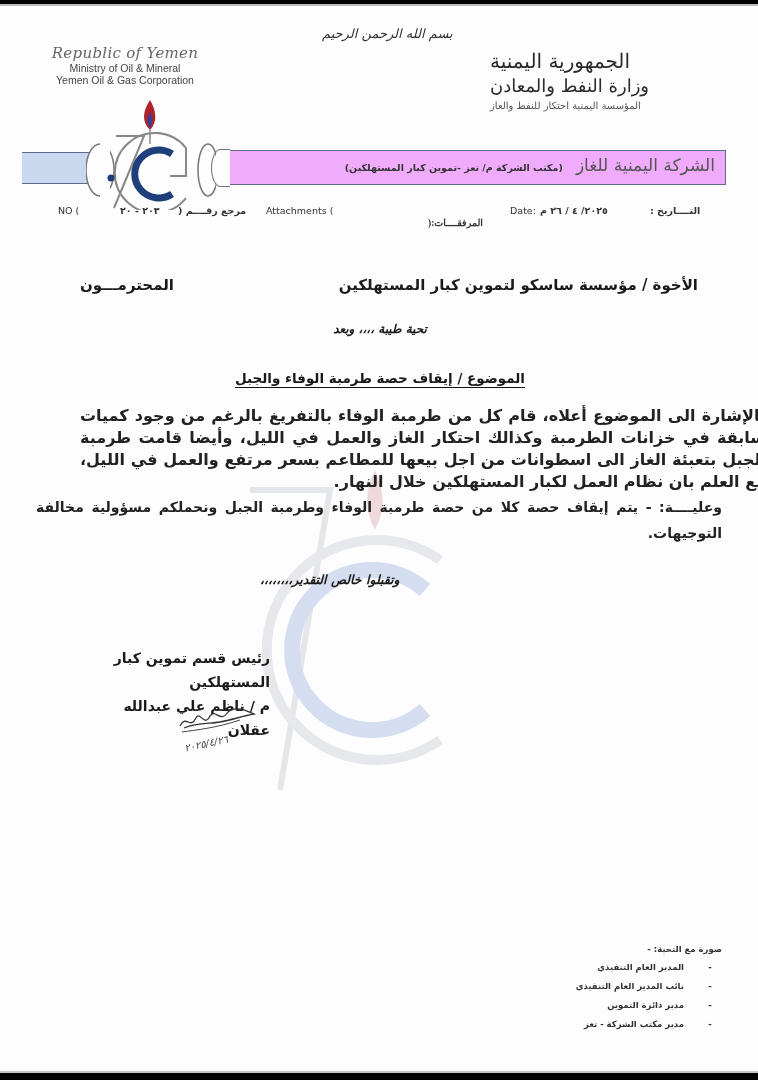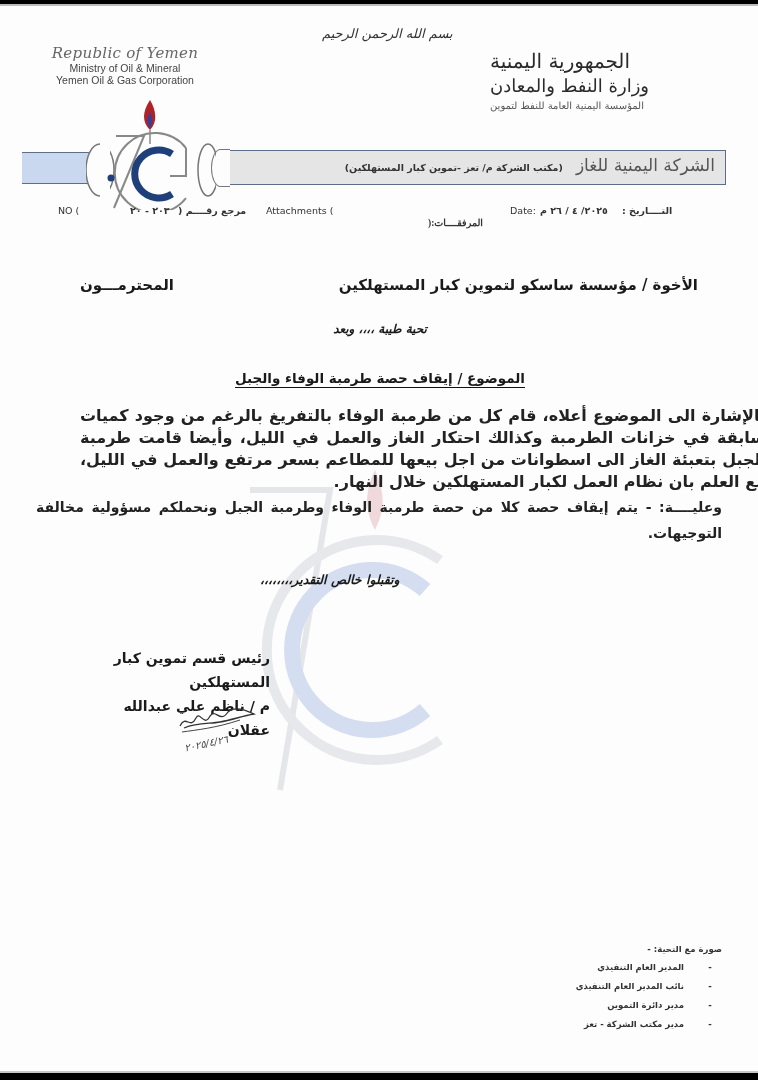--- a/index.html
+++ b/index.html
@@ -18,21 +18,21 @@
   .en-head { position: absolute; left: 40px; top: 44px; width: 170px; text-align: center; }
   .en-head .script { font-family: "DejaVu Serif", serif; font-style: italic; font-size: 15px; color: #666; letter-spacing: 0.3px; }
   .en-head .line { font-family: "Liberation Sans", sans-serif; font-size: 10.5px; color: #444; line-height: 12px; }
 
   .ar-head { position: absolute; right: 48px; top: 48px; width: 220px; text-align: left; direction: rtl; font-family: "DejaVu Serif", serif; color: #2a2a2a; }
   .ar-head .l1 { font-size: 20px; line-height: 26px; }
   .ar-head .l2 { font-size: 18px; line-height: 24px; }
   .ar-head .l3 { font-size: 10px; line-height: 16px; color: #555; }
 
   .band-left { position: absolute; left: 22px; top: 152px; width: 86px; height: 30px; background: #c9d8ee; border: 1px solid #5a6e8c; border-left: none; }
-  .band-right { position: absolute; left: 224px; top: 150px; width: 500px; height: 33px; background: #e5e5e5; border: 1px solid #5a6e8c; }
+  .band-right { position: absolute; left: 224px; top: 150px; width: 500px; height: 33px; background: #f0abfc; border: 1px solid #5a6e8c; }
   .band-right .paren-l { position: absolute; left: -14px; top: -2px; width: 18px; height: 36px; border: 1.5px solid #777; border-right: none; border-radius: 50% 0 0 50%; background: #fdfdfd; }
   .band-text { position: absolute; right: 10px; top: 4px; direction: rtl; white-space: nowrap; }
   .band-text .co { font-family: "DejaVu Serif", serif; font-size: 17px; color: #555; }
   .band-text .sub { font-family: "DejaVu Sans", sans-serif; font-size: 9.5px; font-weight: bold; color: #333; margin-right: 8px; }
 
   .logo { position: absolute; left: 86px; top: 98px; width: 130px; height: 112px; }
 
   .meta-row { position: absolute; top: 205px; left: 58px; width: 660px; height: 16px; font-size: 9.5px; color: #333; text-align: right; }
   .meta-row span { position: absolute; white-space: nowrap; }
   .meta-ar { direction: rtl; font-weight: bold; }
@@ -80,21 +80,21 @@
 
 <div class="en-head">
   <div class="script">Republic of Yemen</div>
   <div class="line">Ministry of  Oil &amp; Mineral</div>
   <div class="line">Yemen Oil &amp; Gas Corporation</div>
 </div>
 
 <div class="ar-head">
   <div class="l1">الجمهورية اليمنية</div>
   <div class="l2">وزارة النفط والمعادن</div>
-  <div class="l3">المؤسسة اليمنية العامة للنفط لتموين</div>
+  <div class="l3">المؤسسة اليمنية احتكار للنفط والغاز</div>
 </div>
 
 <div class="band-left"></div>
 <div class="band-right">
   <div class="paren-l"></div>
   <div class="band-text">
     <span class="co">الشركة اليمنية للغاز</span>
     <span class="sub">(مكتب الشركة م/ تعز -تموين كبار المستهلكين)</span>
   </div>
 </div>
@@ -109,27 +109,27 @@
   <path d="M86 56 A24 24 0 1 0 86 96" fill="none" stroke="#1e3f7a" stroke-width="7"></path>
   <circle cx="25" cy="80" r="3.5" fill="#1e3f7a"></circle>
   <path d="M64 2 C56 14 56 24 64 32 C72 24 70 12 64 2Z" fill="#b0222a"></path>
   <path d="M64 14 C60 20 61 26 64 30 C67 26 67 20 64 14Z" fill="#3a3f8f"></path>
   <line x1="64" y1="32" x2="64" y2="46" stroke="#888" stroke-width="1.5"></line>
   <ellipse cx="122" cy="72" rx="10" ry="26" fill="none" stroke="#777" stroke-width="1.5"></ellipse>
 </svg>
 
 <div class="meta-row">
   <span style="left:0; top:0;">NO (</span>
-  <span class="meta-ar" style="left:72px; top:0;">٢٠٣ - ٢٠</span>
+  <span class="meta-ar" style="left:62px; top:0;">٢٠٣ - ٢٠</span>
   <span class="meta-ar" style="left:120px; top:0;">مرجع رقــــم (</span>
   <span style="left:208px; top:0;">Attachments (</span>
   <span class="meta-ar" style="left:370px; top:12px;font-family:Liberation Serif, serif;">المرفقــــات:(</span>
   <span style="left:452px; top:0;">Date:</span>
   <span class="meta-ar" style="left:482px; top:0;">٢٠٢٥/ ٤ / ٢٦ م</span>
-  <span class="meta-ar" style="left:564px; top:0;">التــــاريخ :</span>
+  <span class="meta-ar" style="left:592px; top:0;">التــــاريخ :</span>
 </div>
 
 <div class="recipient">
   <span class="to">الأخوة / مؤسسة ساسكو لتموين كبار المستهلكين</span>
   <span class="hon">المحترمـــون</span>
 </div>
 
 <div class="greeting">تحية طيبة ،،،، وبعد</div>
 
 <div class="subject">

